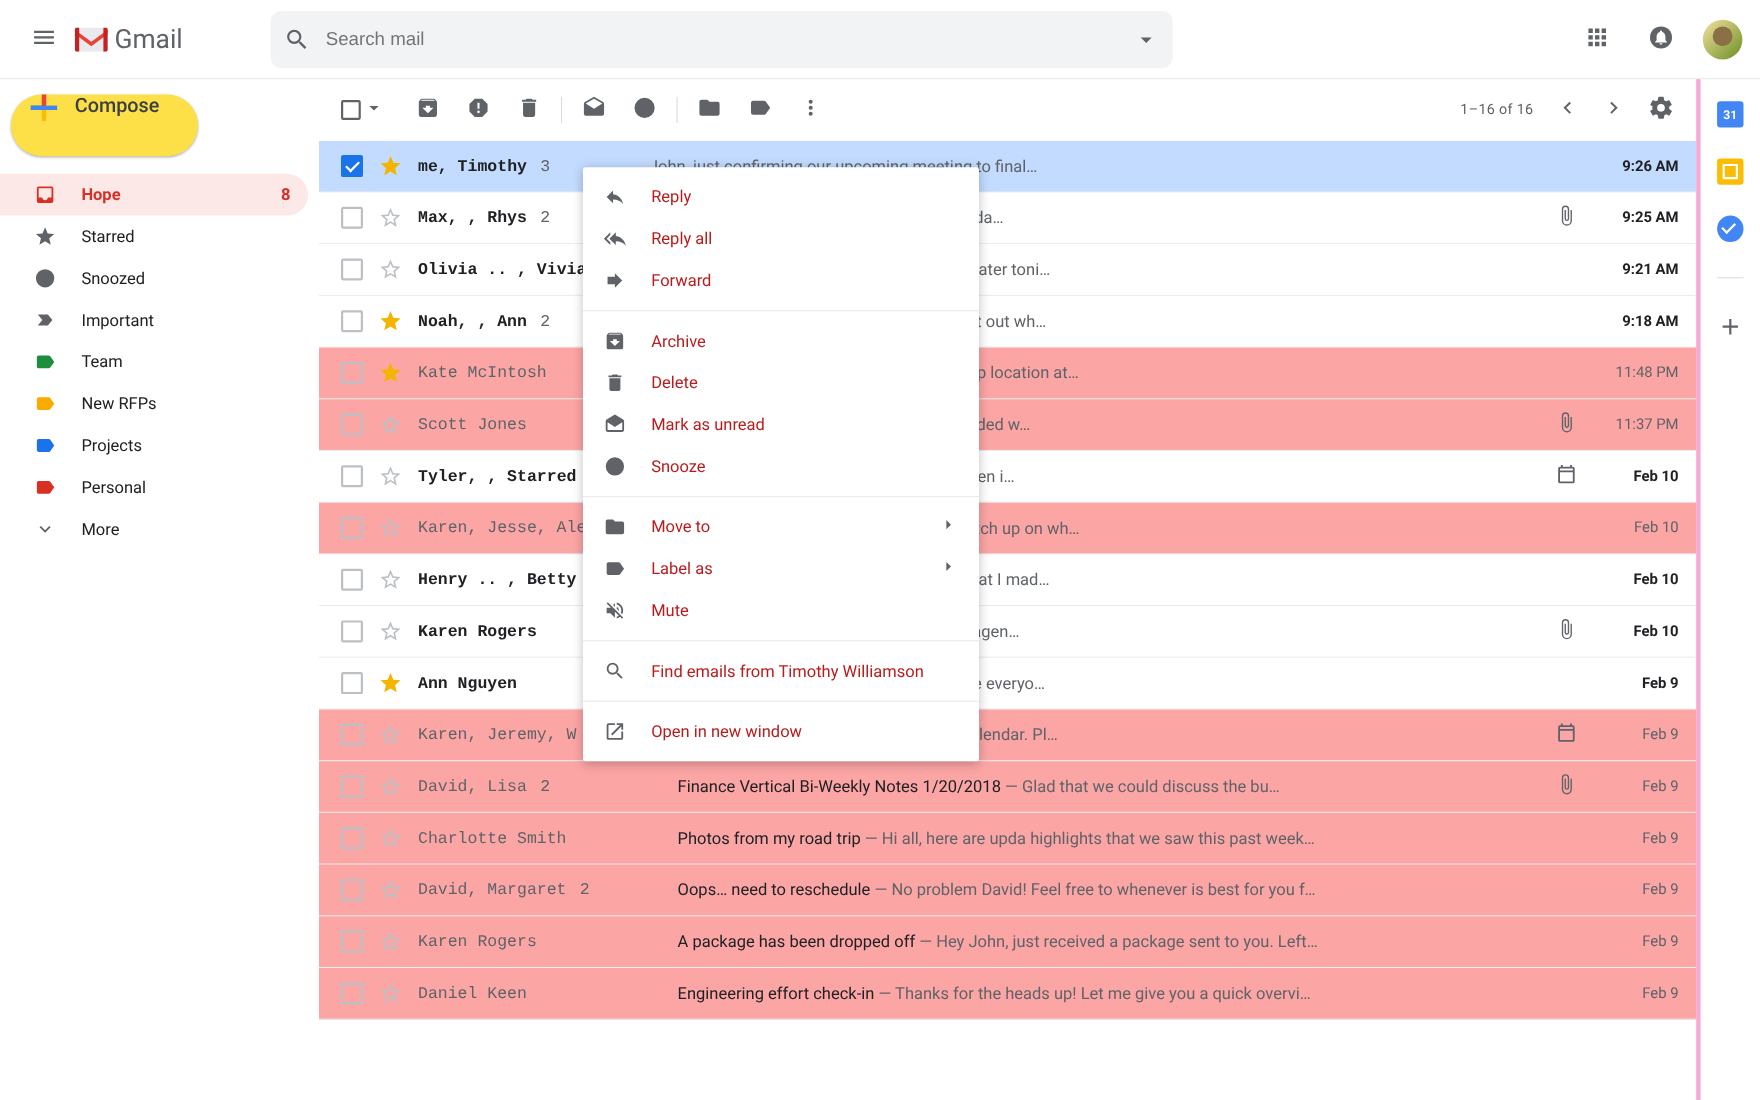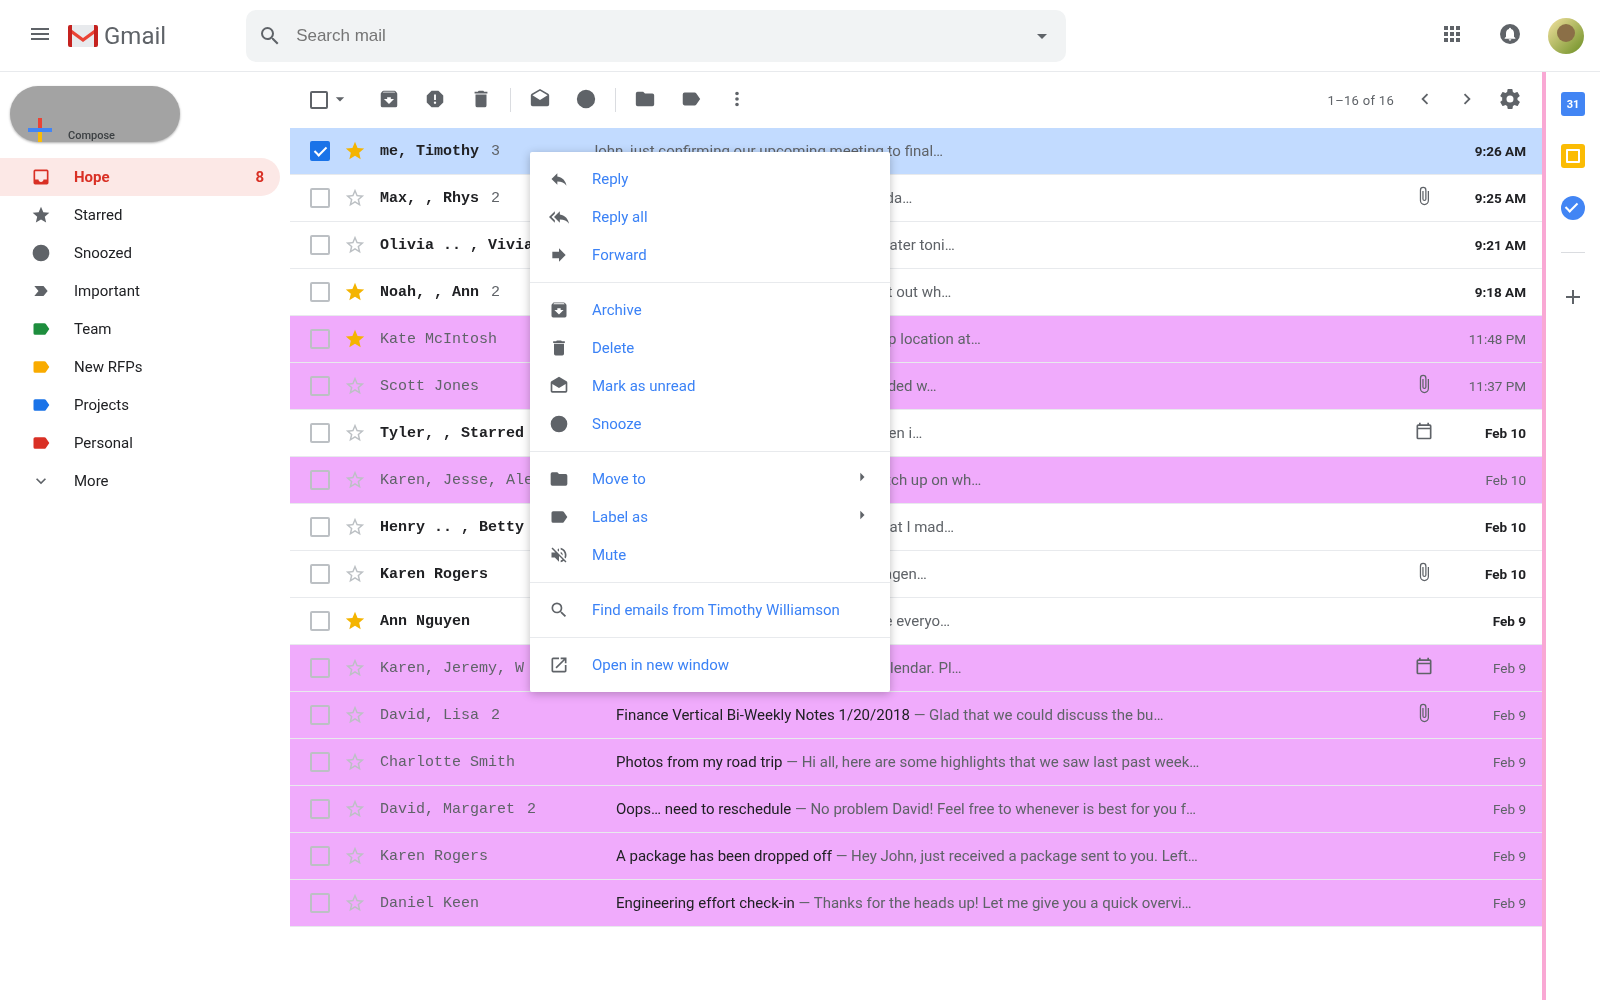--- a/index.html
+++ b/index.html
@@ -45,23 +45,23 @@
   .avatar::after{content:'';position:absolute;left:9px;top:6px;width:18px;height:18px;border-radius:50%;background:#8b6f47;}
 
   
   .body { display:flex; height: calc(1000px - 72px); }
   .sidebar { width: 290px; padding-top: 10px; }
   .compose-btn {
     margin: 4px 0 16px 10px;
     height: 56px; width: 170px;
     border-radius: 30px;
     box-shadow: 0 1px 3px rgba(0,0,0,0.2), 0 1px 2px rgba(0,0,0,0.14);
-    display:flex; align-items:flex-end; padding-left:18px;
-    cursor:pointer; background:#a3a3a3;
-    color:#3c4043; font-size:11px; font-weight:500;
+    display:flex; align-items:flex-start; padding-left:18px;
+    cursor:pointer; background:#fde047;
+    color:#3c4043; font-size:18px; font-weight:500;
   }
   .compose-plus { width:24px; height:24px; margin-right:16px; position:relative;}
   .compose-plus::before{content:'';position:absolute;left:10px;top:0;width:4px;height:24px;background:#fbbc04;}
   .compose-plus::after{content:'';position:absolute;top:10px;left:0;height:4px;width:24px;background:#4285f4;}
   .compose-plus .r{position:absolute;left:0;top:10px;width:12px;height:4px;background:#34a853;}
   .compose-plus .g{position:absolute;left:10px;top:0;width:4px;height:12px;background:#ea4335;}
 
   .nav-list {}
   .nav-item {
     height:38px; display:flex; align-items:center;
@@ -96,21 +96,21 @@
   .list { flex:1; overflow:hidden; }
   .row {
     height:47px; display:flex; align-items:center;
     border-bottom:1px solid #e8eaed;
     padding: 0 16px 0 20px;
     cursor:pointer; font-size:15px;
     background:#fff;
   }
   .row.unread { background:#fff; }
   .row.unread .sender, .row.unread .subj-main, .row.unread .time { font-weight:700; color:#202124;}
-  .row.read { background:#f0abfc; }
+  .row.read { background:#fca5a5; }
   .row.read .sender { color:#5f6368; font-weight:400;}
   .row.read .subj-main { color:#202124; font-weight:400;margin-left:26px;}
   .row.read .time { color:#5f6368; font-weight:400;}
   .row.selected { background:#c2dbff; }
   .row .ck { width:20px; height:20px; border:2px solid #bcc0c4; border-radius:2px; margin-right:14px; flex-shrink:0;}
   .row.selected .ck { background:#1a73e8; border-color:#1a73e8; position:relative;}
   .row.selected .ck::after{content:'';position:absolute;left:5px;top:1px;width:5px;height:10px;border:solid #fff;border-width:0 2px 2px 0;transform:rotate(45deg);}
   .row .star { width:22px; height:22px; margin-right:14px; flex-shrink:0; display:flex;align-items:center;justify-content:center;}
   .row .star svg{fill:#bcc0c4;}
   .row .star.on svg{fill:#f4b400;}
@@ -126,21 +126,21 @@
 
   
   .ctx {
     position:absolute; left:530px; top:152px;
     width:360px; background:#fff;
     box-shadow: 0 2px 10px rgba(0,0,0,0.25);
     border-radius:2px;
     padding: 8px 0;
     z-index:50;
   }
-  .ctx-item { height:38px; display:flex; align-items:center; padding:0 18px; cursor:pointer; font-size:15px; color:#3b82f6;}
+  .ctx-item { height:38px; display:flex; align-items:center; padding:0 18px; cursor:pointer; font-size:15px; color:#b91c1c;}
   .ctx-item .cicon{width:22px;margin-right:22px;display:flex;align-items:center;justify-content:center;}
   .ctx-item .cicon svg{fill:#5f6368;}
   .ctx-item .arrow{margin-left:auto;}
   .ctx-item .arrow svg{fill:#5f6368;}
   .ctx-sep{height:1px;background:#e8eaed;margin:8px 0;}
 
   
   .sidepanel{ width:58px; border-left:4px solid #f9a8d4; display:flex; flex-direction:column; align-items:center; padding-top:20px; gap:28px;}
   .sidepanel .appicon{width:24px;height:24px;cursor:pointer;}
   .sidepanel .sep2{height:1px;width:24px;background:#dadce0; margin:4px 0;}
@@ -606,21 +606,21 @@
           <span class="time">Feb 9</span>
         </div>
         <div class="row read">
           <span class="ck"></span>
           <span class="star">
             <svg class="i22">
               <use href="#sym-starborder"></use>
             </svg>
           </span>
           <span class="sender">Charlotte Smith</span>
-          <span class="subj"><span class="subj-main">Photos from my road trip</span><span> — Hi all, here are some highlights that we saw last past week…</span></span>
+          <span class="subj"><span class="subj-main">Photos from my road trip</span><span> — Hi all, here are upda highlights that we saw this past week…</span></span>
           <span class="time">Feb 9</span>
         </div>
         <div class="row read">
           <span class="ck"></span>
           <span class="star">
             <svg class="i22">
               <use href="#sym-starborder"></use>
             </svg>
           </span>
           <span class="sender">David, Margaret <span class="scount">2</span></span>

